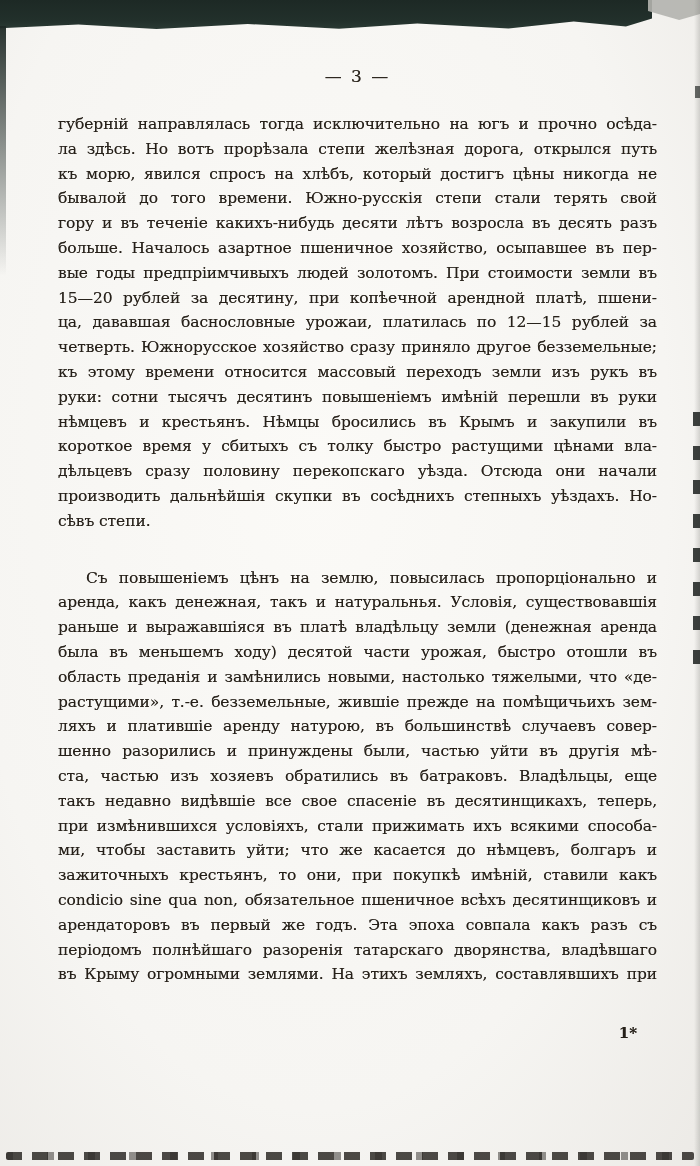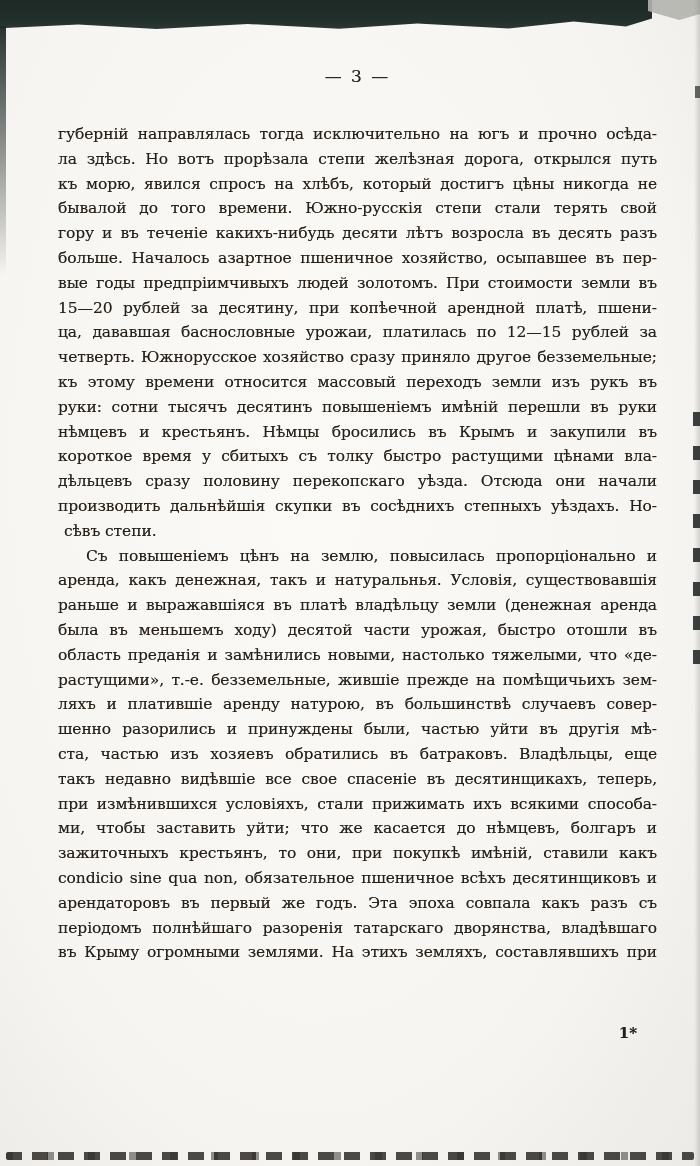--- a/index.html
+++ b/index.html
@@ -25,35 +25,35 @@
     position: absolute;
     top: 66px; left: 58px; width: 599px;
     text-align: center;
     font-size: 17px;
     letter-spacing: 2px;
     color: #2a241c;
     text-shadow: 0 0 0.5px rgba(30,25,20,.55);
   }
   .textblock {
     position: absolute;
-    top: 122px; left: 58px; width: 599px;
+    top: 112px; left: 58px; width: 599px;
     color: var(--ink);
     font-size: 15.5px;
     line-height: 24.8px;
     letter-spacing: -0.1px;
     text-shadow: 0 0 0.5px rgba(30,25,20,.5);
   }
   .tline {
     height: 24.8px;
     overflow: hidden;
     text-align: justify;
     text-align-last: justify;
   }
-  .tline.pend { text-align-last: left; margin-left: 6px; }
-  .tline.indent { text-indent: 28px; }
+  .tline.pend { text-align-last: left; }
+  .tline.indent { text-indent: 28px; margin-top: 32px; }
   .sigmark {
     position: absolute;
     top: 1024px; left: 58px; width: 579px;
     text-align: right;
     font-size: 15px;
     font-weight: 600;
     color: var(--ink);
     text-shadow: 0 0 0.5px rgba(30,25,20,.5);
   }
 

